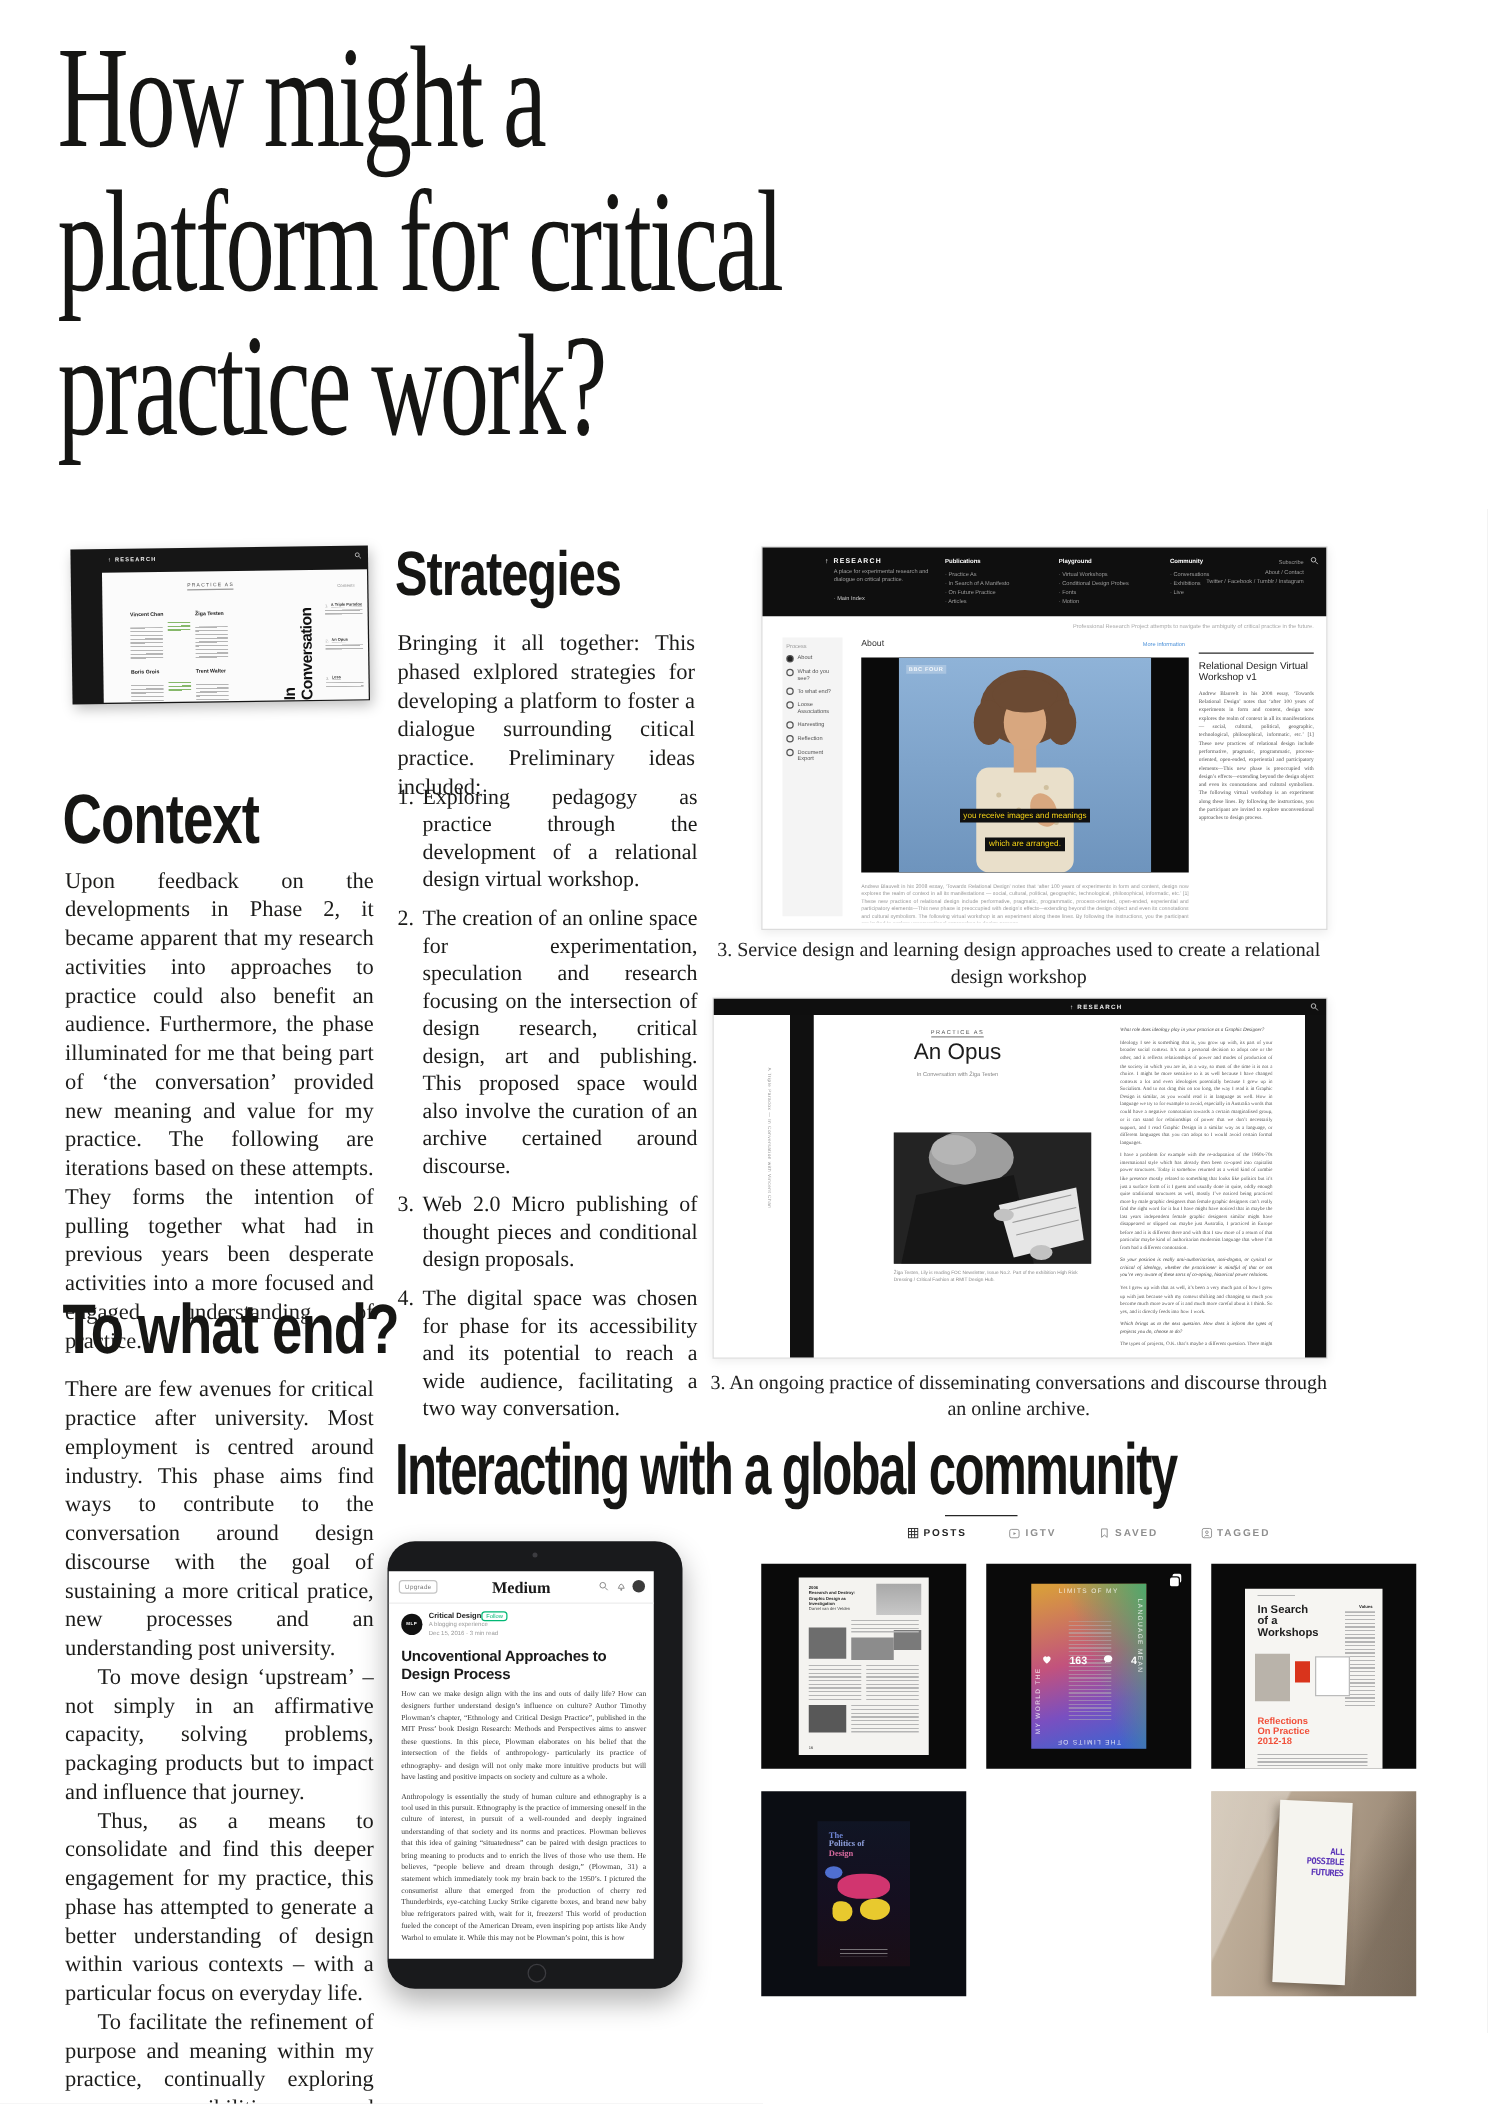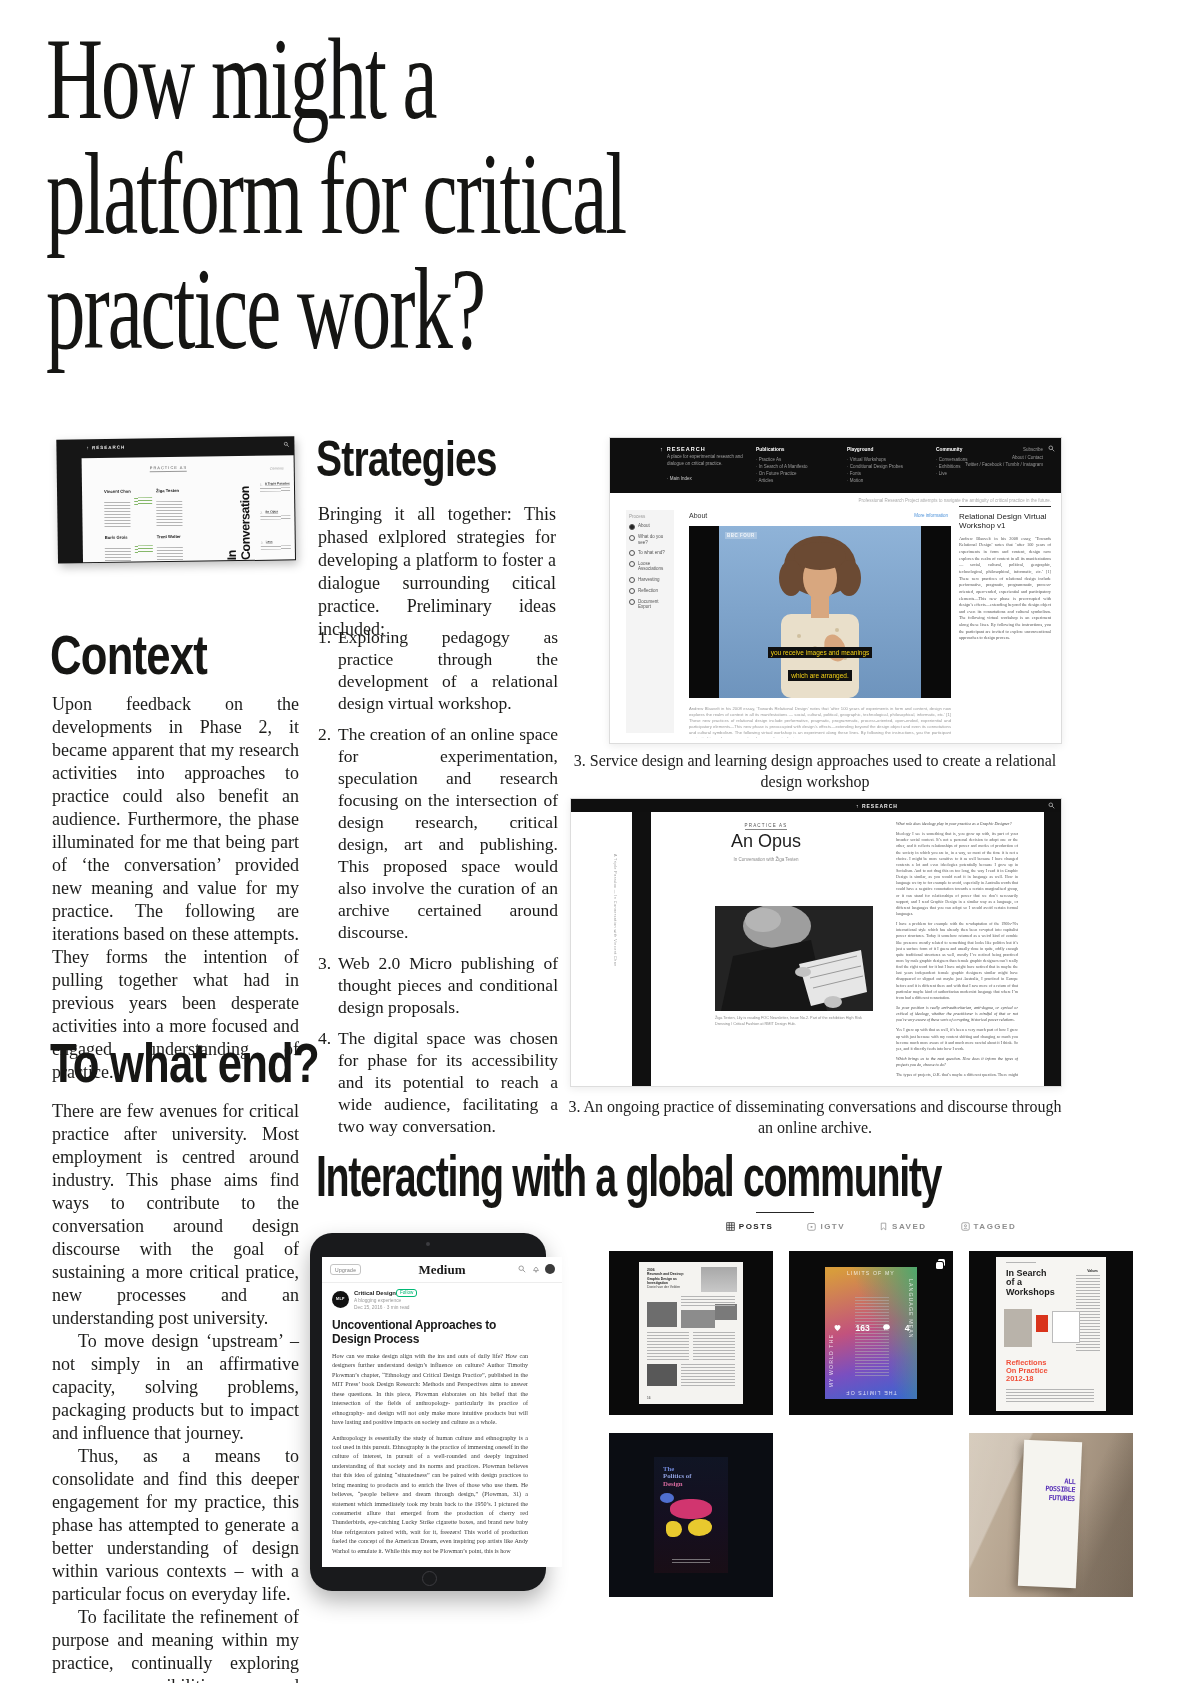--- a/index.html
+++ b/index.html
@@ -73,21 +73,21 @@
   .s1-about{position:absolute;left:79px;top:74px;font-size:7px;color:#333;}
   .s1-more{position:absolute;left:260px;top:75px;width:78px;text-align:right;font-size:4.5px;color:#4a90d9;}
   .s1-video{position:absolute;left:79px;top:88px;width:262px;height:172px;background:#0a0a0a;overflow:hidden;}
   .s1-vphoto{position:absolute;left:30px;top:0;width:202px;height:172px;}
   .s1-wm{position:absolute;left:36px;top:6px;font-size:4.5px;font-weight:700;color:rgba(255,255,255,.85);
     background:rgba(255,255,255,.25);padding:1px 2px;letter-spacing:.5px;}
   .s1-subs{position:absolute;left:0;right:0;bottom:14px;text-align:center;line-height:1.45;}
   .s1-subs span{display:inline-block;background:#101010;color:#f5d216;font-size:6.5px;padding:.5px 3px;}
   .s1-vidcap{position:absolute;left:79px;top:268px;width:262px;max-height:32px;overflow:hidden;
     font-size:4.2px;color:#999;line-height:1.45;text-align:justify;}
-  .s1-article{position:absolute;left:349px;top:68px;width:92px;}
+  .s1-article{position:absolute;left:349px;top:84px;width:92px;}
   .s1-article .rule{border-top:1px solid #2a2a2a;margin-bottom:6px;}
   .s1-ahead{font-size:8px;color:#222;margin-bottom:5px;line-height:1.1;}
   .s1-abody{font-family:"Liberation Serif",serif;font-size:4.3px;color:#555;line-height:1.55;text-align:justify;}
   
   .site2{left:570px;top:798px;width:490px;height:287px;background:#fff;border:1px solid #ddd;
     box-shadow:0 2px 8px rgba(0,0,0,.08);}
   .s2-top{position:absolute;left:0;top:0;width:100%;height:13px;background:#0f0f0f;}
   .s2-brand{position:absolute;left:285px;top:4px;font-size:5px;font-weight:700;letter-spacing:1px;color:#eee;}
   .s2-search{position:absolute;right:6px;top:3px;width:7px;height:7px;}
   .s2-lvert{position:absolute;left:42px;top:55px;height:185px;writing-mode:vertical-rl;
@@ -104,21 +104,21 @@
   .s2-right{position:absolute;left:325px;top:22px;width:122px;height:256px;overflow:hidden;
     font-family:"Liberation Serif",serif;font-size:4.1px;color:#555;line-height:1.5;text-align:justify;}
   .s2-right p{margin:0 0 4px 0;}
   .s2-right p.q{font-style:italic;color:#444;}
   
   .ipad{left:310px;top:1233px;width:236px;height:358px;background:#191a1c;border-radius:22px;
     box-shadow:0 10px 22px rgba(0,0,0,.3);}
   .ipad-cam{position:absolute;left:50%;top:9px;width:4px;height:4px;margin-left:-2px;border-radius:50%;background:#3c3c40;}
   .ipad-home{position:absolute;left:50%;bottom:5px;width:13px;height:13px;margin-left:-6.5px;
     border:1px solid #3c3c40;border-radius:50%;}
-  .ipad-screen{position:absolute;left:12px;top:24px;width:240px;height:310px;background:#fff;overflow:hidden;}
+  .ipad-screen{position:absolute;left:1px;top:24px;width:212px;height:310px;background:#fff;overflow:hidden;}
   .md-top{position:absolute;left:0;top:0;width:100%;height:25px;border-bottom:1px solid #ededed;}
   .md-upg{position:absolute;left:8px;top:7px;font-size:5px;color:#767676;border:1px solid #c4c4c4;
     border-radius:3px;padding:1.5px 4px;letter-spacing:.3px;}
   .md-logo{position:absolute;left:0;width:100%;top:5px;text-align:center;font-family:"Liberation Serif",serif;
     font-weight:700;font-size:13px;color:#1a1a1a;}
   .md-ico{position:absolute;top:8px;width:8px;height:8px;}
   .md-av{position:absolute;right:7px;top:7px;width:10px;height:10px;border-radius:50%;background:#3b3b3b;}
   .md-auth{position:absolute;left:10px;top:33px;}
   .md-avatar{position:absolute;left:0;top:1px;width:17px;height:17px;border-radius:50%;background:#111;
     color:#fff;font-size:3.6px;font-weight:700;text-align:center;line-height:17px;letter-spacing:.4px;}
@@ -157,21 +157,21 @@
   .t2t{position:absolute;font-size:5.2px;letter-spacing:1.1px;color:rgba(255,255,255,.8);white-space:nowrap;}
   .t2-top{left:0;right:0;top:3px;text-align:center;}
   .t2-right{writing-mode:vertical-rl;right:3px;top:12px;}
   .t2-bottom{left:0;right:0;bottom:3px;text-align:center;transform:rotate(180deg);}
   .t2-left{writing-mode:vertical-rl;transform:rotate(180deg);left:3px;bottom:12px;}
   .t2-stats{position:absolute;left:0;right:0;top:72px;display:flex;justify-content:center;gap:12px;
     color:#fff;font-weight:700;font-size:8.5px;align-items:center;}
   .t2-stats svg{width:9px;height:9px;margin-right:2px;vertical-align:-1px;}
   .t2-cols{position:absolute;left:30px;top:30px;width:34px;height:80px;opacity:.5;}
   
-  .t3-page{position:absolute;left:27px;top:6px;width:110px;height:154px;background:#f6f5f2;}
+  .t3-page{position:absolute;left:27px;top:20px;width:110px;height:154px;background:#f6f5f2;}
   .t3-title{position:absolute;left:10px;top:12px;font-size:9px;font-weight:700;color:#1d1d1d;line-height:1.05;}
   .t3-values{position:absolute;right:8px;top:12px;font-size:3.4px;font-weight:700;color:#222;}
   .t3-red{position:absolute;left:10px;top:102px;font-size:7.5px;font-weight:700;color:#f1503a;line-height:1.05;}
   
   .t4{background:#0b0d13;}
   .t4-book{position:absolute;left:45px;top:24px;width:74px;height:116px;
     background:linear-gradient(180deg,#101524 0%,#150f20 55%,#190e16 100%);}
   .t4-title{position:absolute;left:9px;top:8px;font-family:"Liberation Serif",serif;font-size:6.8px;
     line-height:1.08;font-weight:700;}
   .t4-title .l1{color:#6f86d6;}.t4-title .l2{color:#8fa0dd;}.t4-title .l3{color:#d66a9e;}

